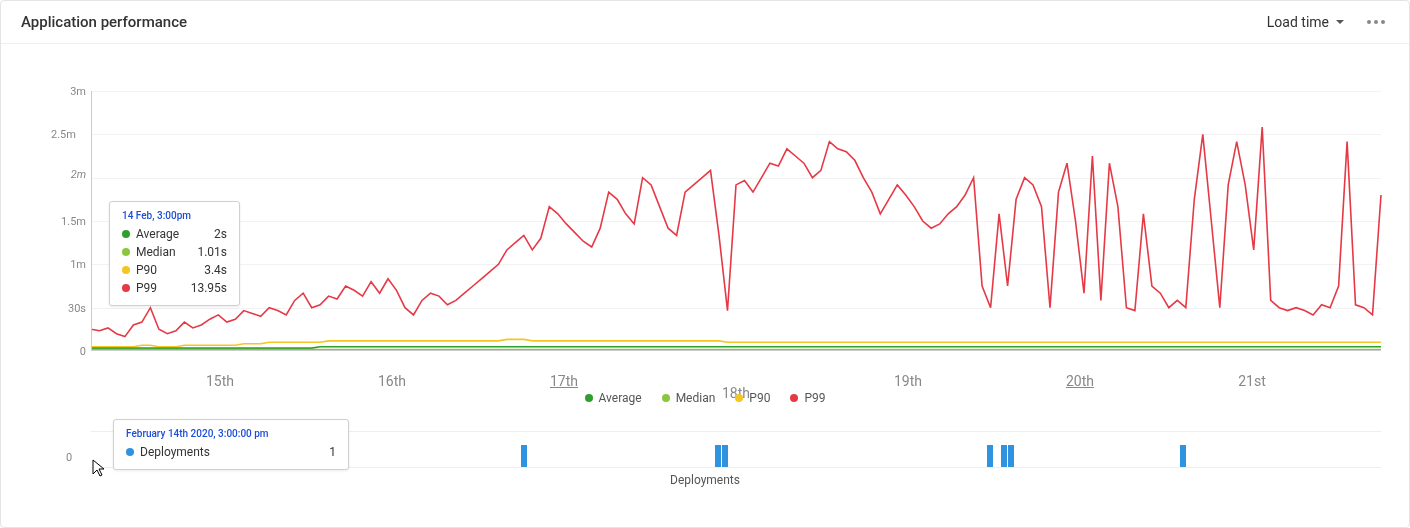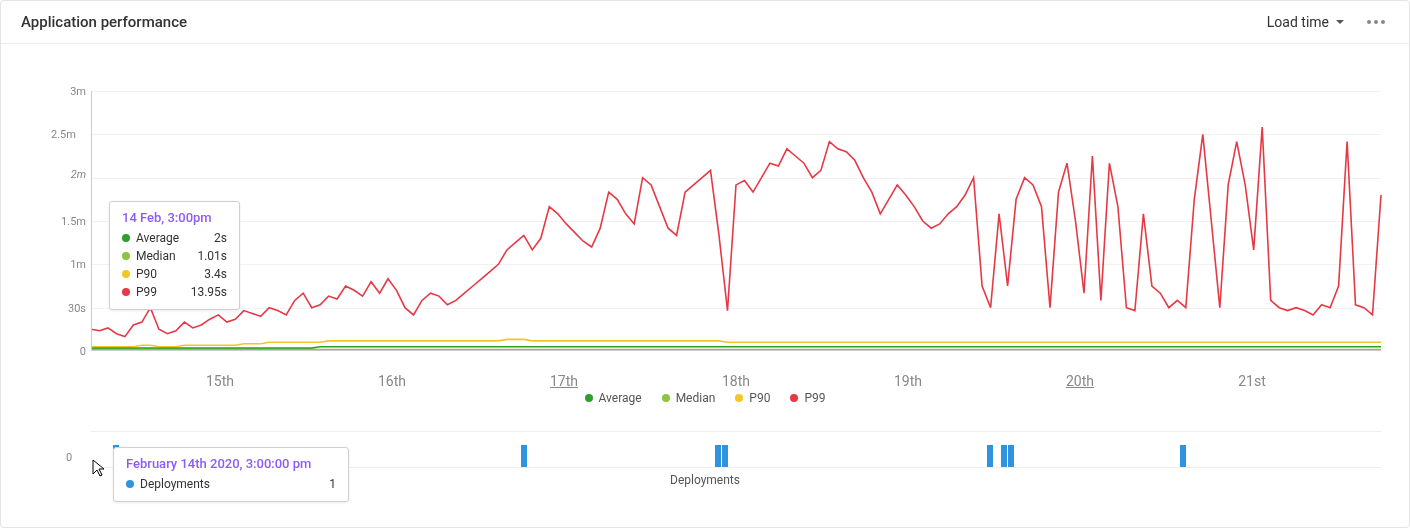--- a/index.html
+++ b/index.html
@@ -152,21 +152,21 @@
   .tooltip {
     position: absolute;
     background: #fff;
     border: 1px solid #d0d0d0;
     border-radius: 3px;
     padding: 8px 12px;
     font-size: 12px;
     box-shadow: 0 1px 3px rgba(0,0,0,0.08);
     z-index: 5;
   }
-  .tooltip-title { font-weight: 500; margin-bottom: 4px; color:#8b5cf6; font-size:13px;}
+  .tooltip-title { font-weight: 500; margin-bottom: 4px; color:#1d4ed8; font-size:10px;}
   .tooltip-row { display: flex; align-items: center; gap: 6px; justify-content: space-between; min-width: 105px; line-height: 1.5; }
   .tooltip-row .left { display: flex; align-items: center; gap: 6px; }
 
   .cursor-icon {
     position: absolute;
     width: 16px; height: 20px;
     z-index: 6;
   }
 
   svg.chart-svg {
@@ -228,21 +228,21 @@
 
     <div class="axis-line" style="left:0; top:0; width:1px; height:260px;"></div>
 
     <div class="axis-line" style="left:0; bottom:0; height:1px; width:1290px;"></div>
   </div>
 
   <div class="x-axis" id="x-axis">
       <div class="x-tick" style="left: 129px;">15th</div>
       <div class="x-tick" style="left: 301px;">16th</div>
       <div class="x-tick" style="left: 473px; text-decoration: underline;">17th</div>
-      <div class="x-tick" style="left: 645px;">18th</div>
+      <div class="x-tick" style="left: 645px; margin-top: 12px;">18th</div>
       <div class="x-tick" style="left: 817px;">19th</div>
       <div class="x-tick" style="left: 989px; text-decoration: underline;">20th</div>
       <div class="x-tick" style="left: 1161px;">21st</div>
     </div>
 
   <div class="legend" id="legend">
       <div class="legend-item">
         <span class="dot" style="background: rgb(46, 158, 46);"></span>
         <span>Average</span>
       </div>
@@ -300,21 +300,21 @@
       <div class="deploy-bar" style="left: 430px; height: 22px;"></div>
       <div class="deploy-bar" style="left: 623.5px; height: 22px;"></div>
       <div class="deploy-bar" style="left: 630.667px; height: 22px;"></div>
       <div class="deploy-bar" style="left: 895.833px; height: 22px;"></div>
       <div class="deploy-bar" style="left: 910.167px; height: 22px;"></div>
       <div class="deploy-bar" style="left: 917.333px; height: 22px;"></div>
       <div class="deploy-bar" style="left: 1089.33px; height: 22px;"></div>
     </div>
   <div class="deploy-label">Deployments</div>
 
-  <div class="tooltip" style="left:112px; top:418px; min-width:210px;margin-top:28px;">
+  <div class="tooltip" style="left:112px; top:418px; min-width:210px;">
     <div class="tooltip-title">February 14th 2020, 3:00:00 pm</div>
     <div class="tooltip-row">
       <span class="left">
         <span class="dot" id="deploy-dot" style="background: rgb(47, 147, 224);"></span>
         <span>Deployments</span>
       </span>
       <span>1</span>
     </div>
   </div>
 

